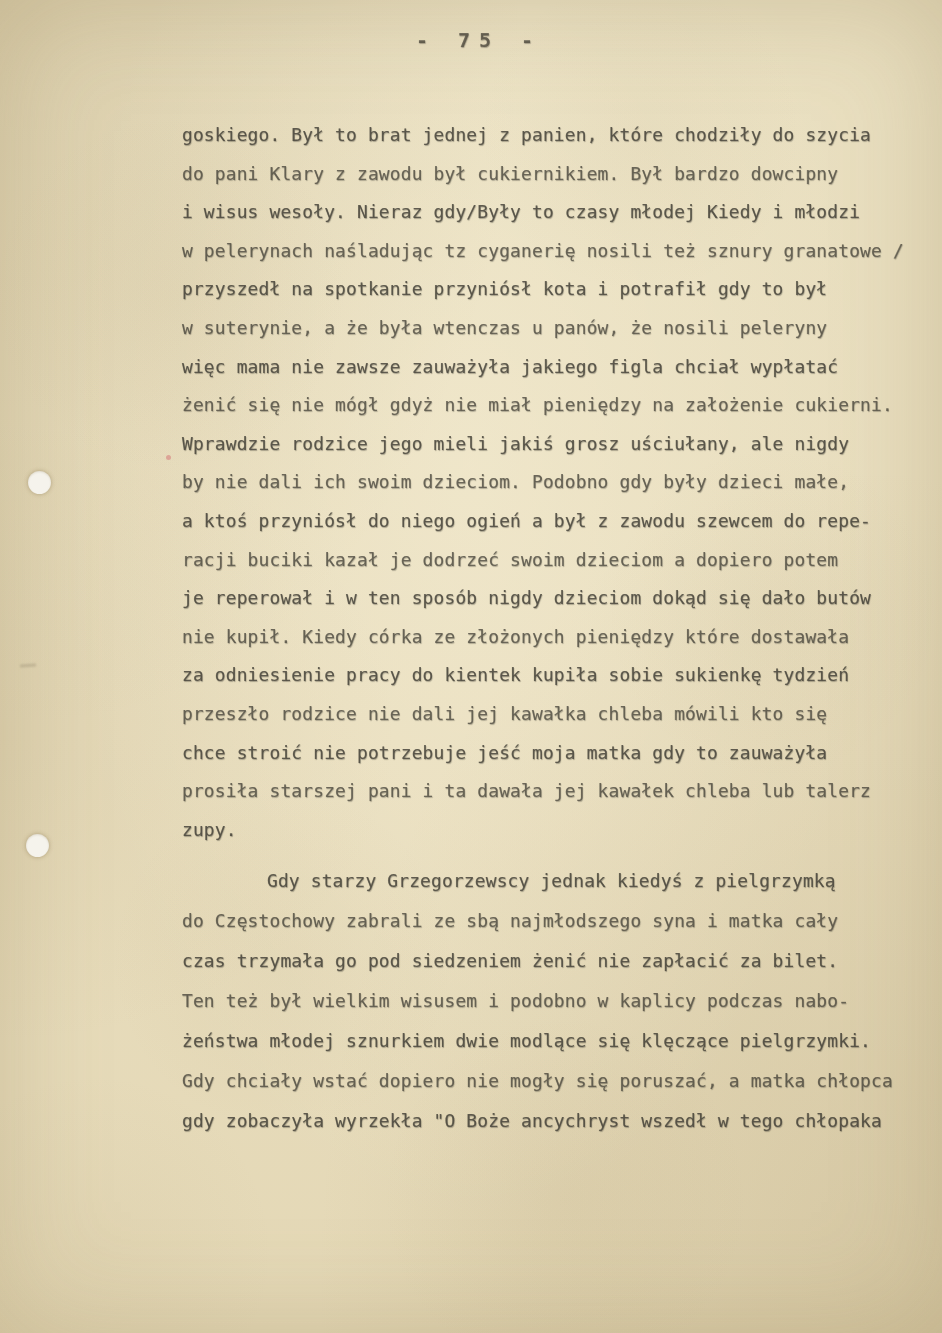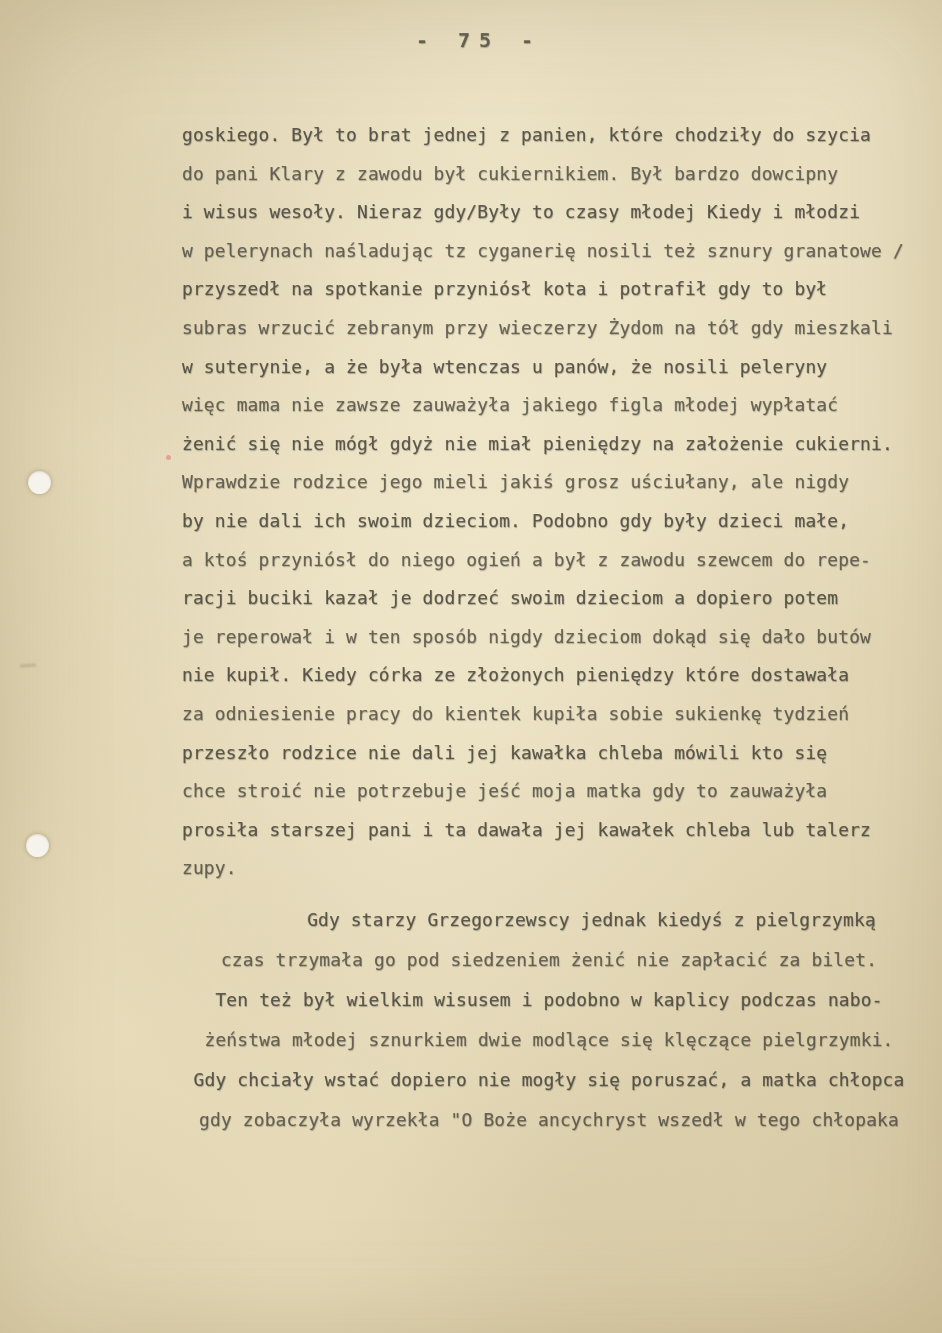--- a/index.html
+++ b/index.html
@@ -57,21 +57,21 @@
     filter: blur(0.25px);
   }
   .line {
     height: 38.6px;
     line-height: 38.6px;
     white-space: nowrap;
   }
   .line:nth-child(odd)  { opacity: 0.94; }
   .line:nth-child(even) { opacity: 0.86; }
   .paragraph { margin: 12px; }
-  .paragraph + .paragraph { margin-top: 4px; text-align: center; }
+  .paragraph + .paragraph { margin-top: 4px; }
   .paragraph + .paragraph .line { height: 40px; line-height: 40px; }
   .paragraph.indent .line:first-child { padding-left: 85px; }
   .hole {
     position: absolute;
     width: 23px; height: 23px;
     border-radius: 50%;
     background: #f5f3ec;
     box-shadow: 0 0 4px rgba(125,104,62,0.45), inset 0 1px 2px rgba(125,104,62,0.18);
   }
   .hole-top    { left: 28px; top: 471px; }
@@ -101,38 +101,38 @@
 
   <div class="page-number">- 75 -</div>
 
   <div class="text-block" id="text-block">
       <div class="paragraph">
         <div class="line">goskiego. Był to brat jednej z panien, które chodziły do szycia</div>
         <div class="line">do pani Klary z zawodu był cukiernikiem. Był bardzo dowcipny</div>
         <div class="line">i wisus wesoły. Nieraz gdy/Były to czasy młodej Kiedy i młodzi</div>
         <div class="line">w pelerynach naśladując tz cyganerię nosili też sznury granatowe /</div>
         <div class="line">przyszedł na spotkanie przyniósł kota i potrafił gdy to był</div>
-        <div class="line">subras wrzucić zebranym przy wieczerzy Żydom na tół gdy mieszkali</div>
         <div class="line">w suterynie, a że była wtenczas u panów, że nosili peleryny</div>
-        <div class="line">więc mama nie zawsze zauważyła jakiego figla młodej wypłatać</div>
+        <div class="line">więc mama nie zawsze zauważyła jakiego figla chciał wypłatać</div>
         <div class="line">żenić się nie mógł gdyż nie miał pieniędzy na założenie cukierni.</div>
         <div class="line">Wprawdzie rodzice jego mieli jakiś grosz uściułany, ale nigdy</div>
         <div class="line">by nie dali ich swoim dzieciom. Podobno gdy były dzieci małe,</div>
         <div class="line">a ktoś przyniósł do niego ogień a był z zawodu szewcem do repe-</div>
         <div class="line">racji buciki kazał je dodrzeć swoim dzieciom a dopiero potem</div>
         <div class="line">je reperował i w ten sposób nigdy dzieciom dokąd się dało butów</div>
         <div class="line">nie kupił. Kiedy córka ze złożonych pieniędzy które dostawała</div>
         <div class="line">za odniesienie pracy do kientek kupiła sobie sukienkę tydzień</div>
         <div class="line">przeszło rodzice nie dali jej kawałka chleba mówili kto się</div>
         <div class="line">chce stroić nie potrzebuje jeść moja matka gdy to zauważyła</div>
         <div class="line">prosiła starszej pani i ta dawała jej kawałek chleba lub talerz</div>
         <div class="line">zupy.</div>
       </div>
       <div class="paragraph indent">
         <div class="line">Gdy starzy Grzegorzewscy jednak kiedyś z pielgrzymką</div>
+        <div class="line">do Częstochowy zabrali ze sbą najmłodszego syna i matka cały</div>
         <div class="line">czas trzymała go pod siedzeniem żenić nie zapłacić za bilet.</div>
         <div class="line">Ten też był wielkim wisusem i podobno w kaplicy podczas nabo-</div>
         <div class="line">żeństwa młodej sznurkiem dwie modlące się klęczące pielgrzymki.</div>
         <div class="line">Gdy chciały wstać dopiero nie mogły się poruszać, a matka chłopca</div>
         <div class="line">gdy zobaczyła wyrzekła "O Boże ancychryst wszedł w tego chłopaka</div>
       </div>
     </div>
 
   <div class="hole hole-top"></div>
   <div class="hole hole-bottom"></div>

